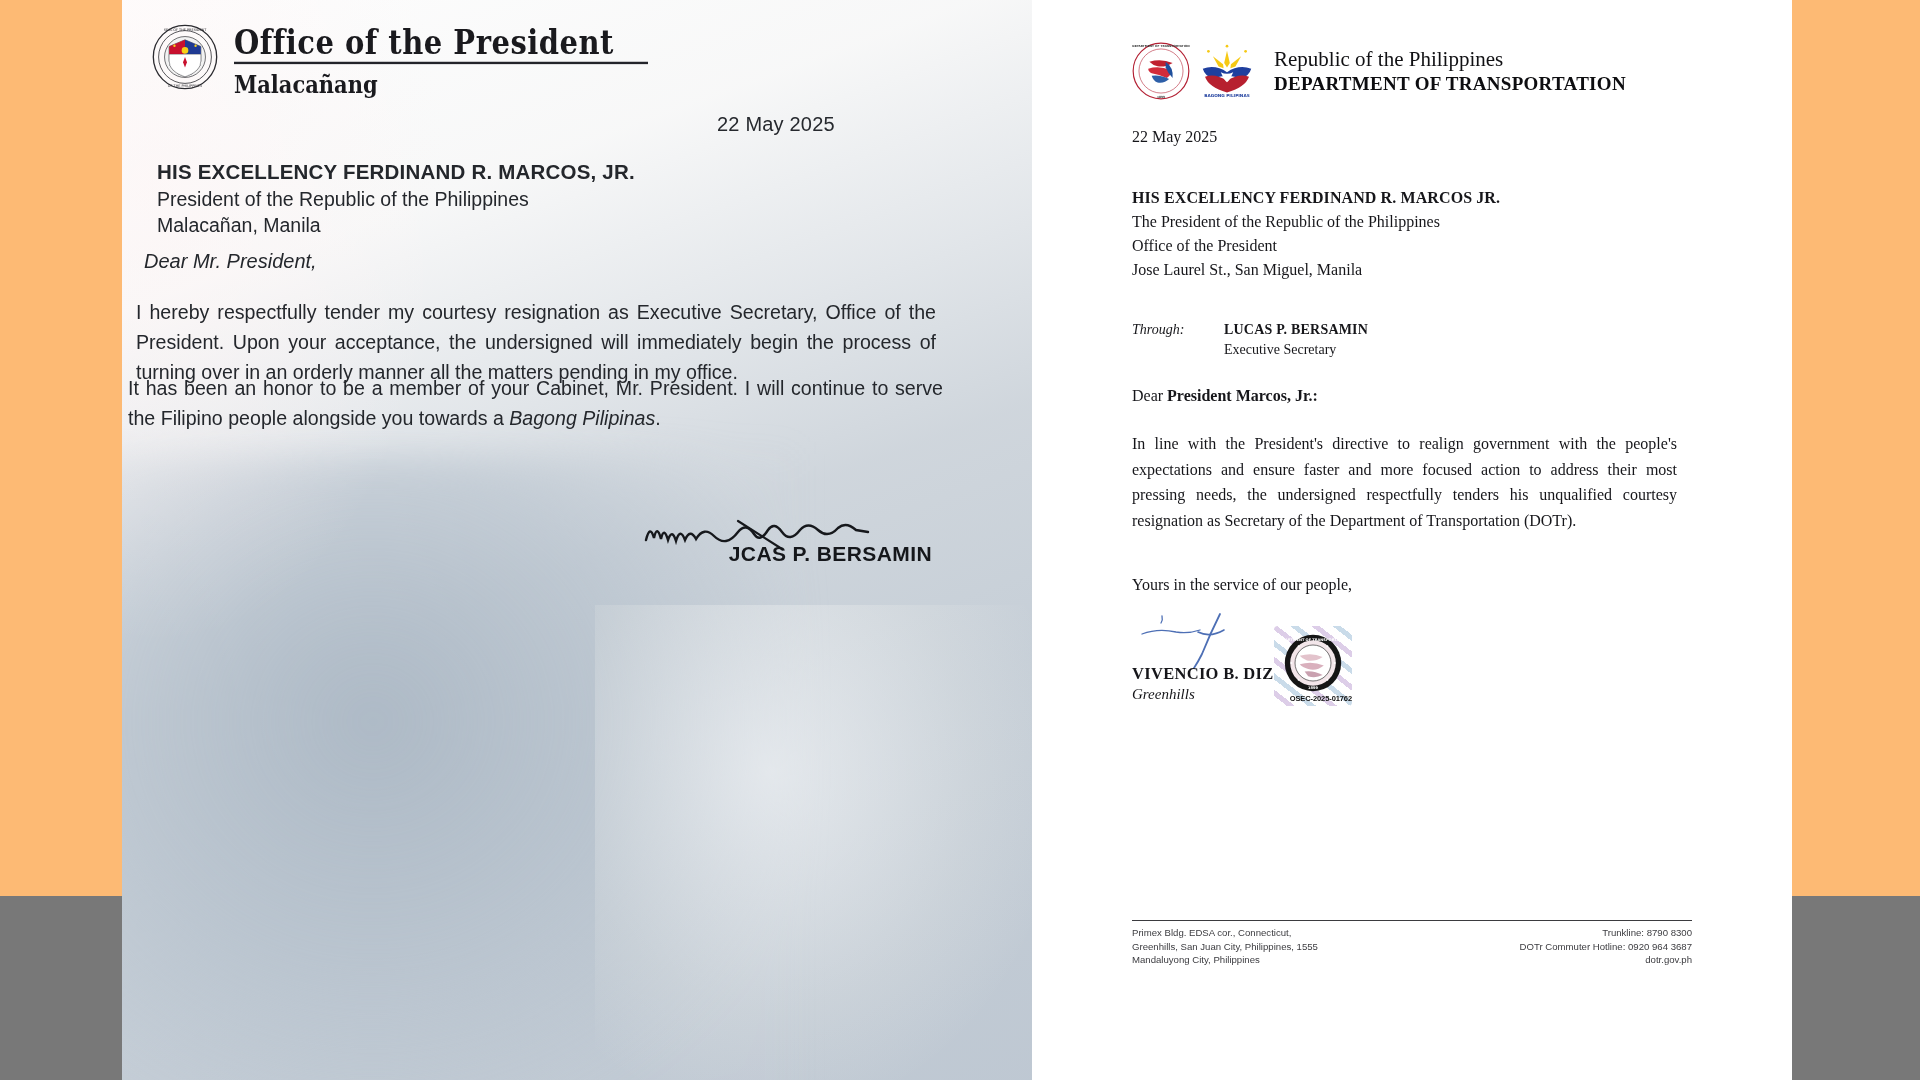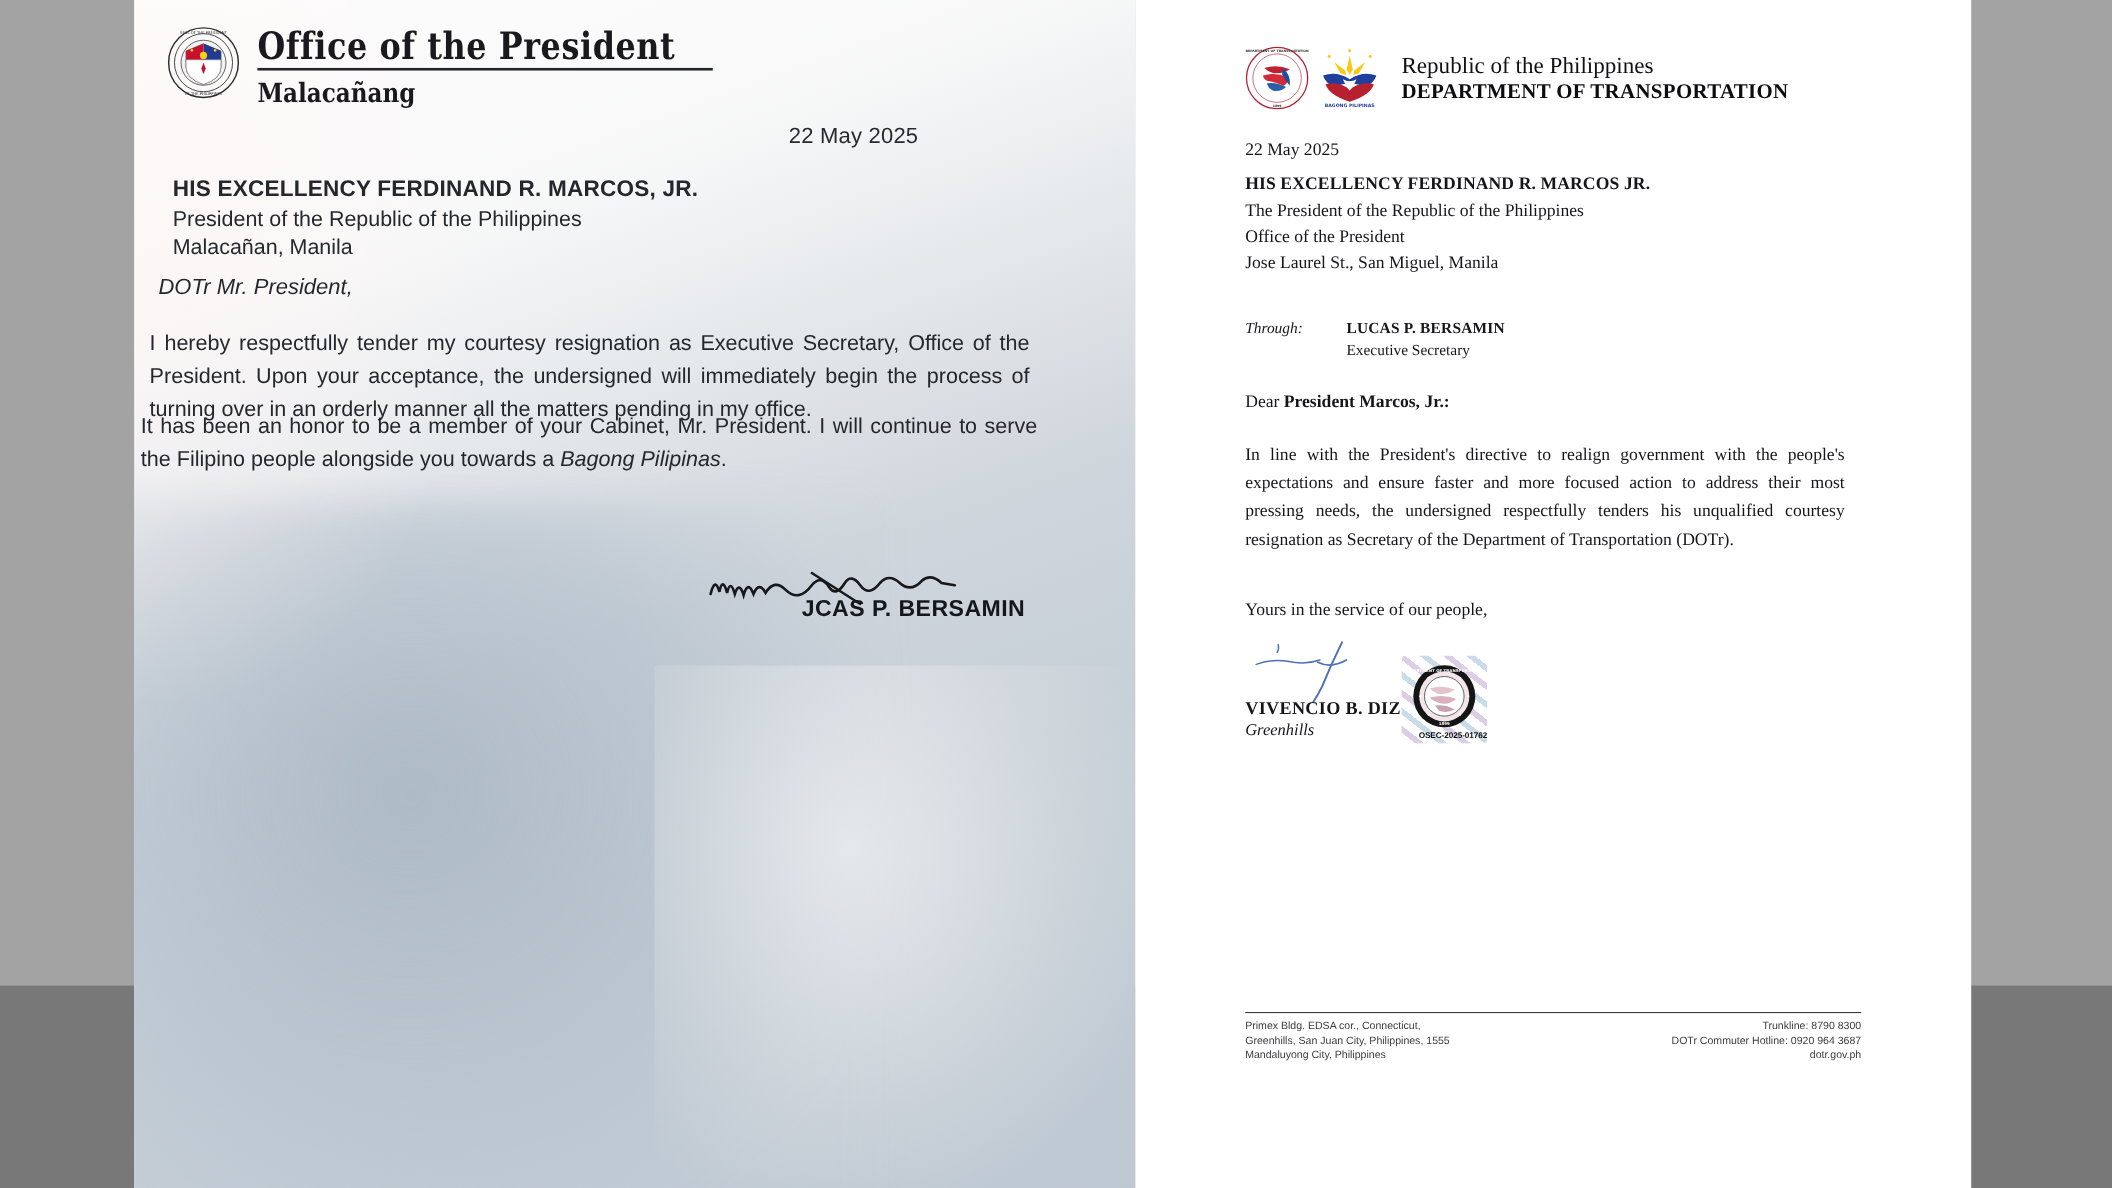--- a/index.html
+++ b/index.html
@@ -9,21 +9,21 @@
     height: 1080px;
     overflow: hidden;
     background: #787878;
     font-family: "Liberation Serif", serif;
   }
 
   #stage {
     position: relative;
     width: 1920px;
     height: 896px;
-    background: #a3a3a3;
+    background: #fdba74;
   }
 
   
   .doc-left {
     position: absolute;
     left: 122px;
     top: 0;
     width: 910px;
     height: 1080px;
     background: #e9ebec;
@@ -208,21 +208,21 @@
 
   .r-body {
     position: absolute;
     left: 100px;
     top: 128px;
     width: 560px;
     color: #16161a;
     font-family: "Liberation Serif", serif;
   }
   .r-date { font-size: 16px; }
-  .r-addr { margin-top: 10px; font-size: 16px; line-height: 1.5; }
+  .r-addr { margin-top: 40px; font-size: 16px; line-height: 1.5; }
   .r-addr .bold { font-weight: 700; letter-spacing: 0.1px; }
   .r-through {
     margin-top: 38px;
     display: flex;
     font-size: 14px;
     line-height: 1.45;
   }
   .r-through-label { font-style: italic; width: 92px; flex: 0 0 auto; }
   .r-through-name { font-weight: 700; letter-spacing: 0.2px; }
   .r-salut { margin-top: 26px; font-size: 16px; }
@@ -353,21 +353,21 @@
       </div>
 
       <div class="l-date">22 May 2025</div>
 
       <div class="l-addr">
         <div class="n1">HIS EXCELLENCY FERDINAND R. MARCOS, JR.</div>
         <div class="n2">President of the Republic of the Philippines</div>
         <div class="n3">Malacañan, Manila</div>
       </div>
 
-      <div class="l-salut">DOTr Mr. President,</div>
+      <div class="l-salut">Dear Mr. President,</div>
 
       <div class="l-para l-p1">I hereby respectfully tender my courtesy resignation as Executive Secretary, Office of the President. Upon your acceptance, the undersigned will immediately begin the process of turning over in an orderly manner all the matters pending in my office.</div>
 
       <div class="l-para l-p2"><span>It has been an honor to be a member of your Cabinet, Mr. President. I will continue to serve the Filipino people alongside you towards a </span><span class="l-em">Bagong Pilipinas</span><span>.</span></div>
 
       <div class="l-sign-wrap">
         <svg class="l-sign-scribble" viewBox="0 0 250 34">
           <path d="M4 22 Q8 6 12 20 Q15 6 19 21 Q22 8 26 22 Q30 10 34 23 Q38 9 43 22 Q48 10 54 21 Q62 8 72 18 Q84 30 96 14 Q104 4 112 16 Q118 25 126 12 Q132 3 140 14 Q148 25 158 12 Q166 3 176 12 Q186 21 196 10 Q204 3 214 12 L226 14" fill="none" stroke="#16181c" stroke-width="2.4" stroke-linecap="round"></path>
           <path d="M96 3 L140 31" fill="none" stroke="#16181c" stroke-width="2.2" stroke-linecap="round"></path>
         </svg>

